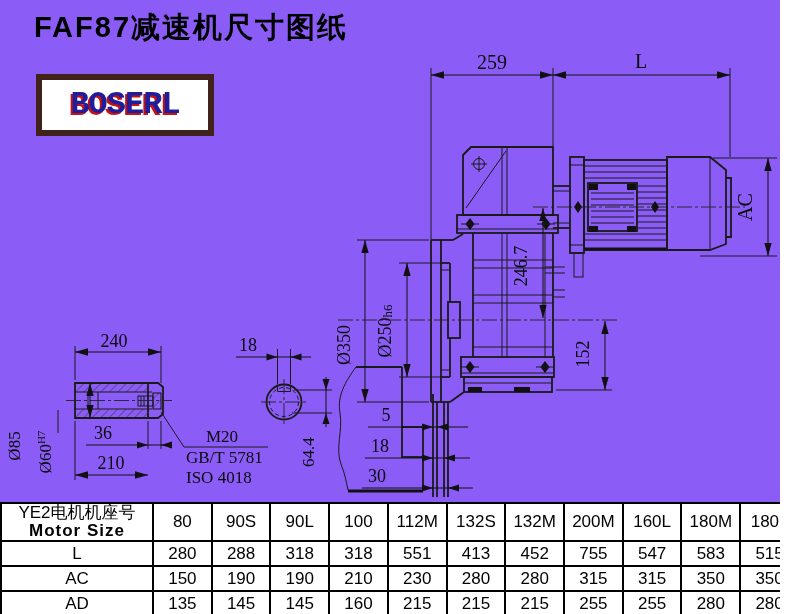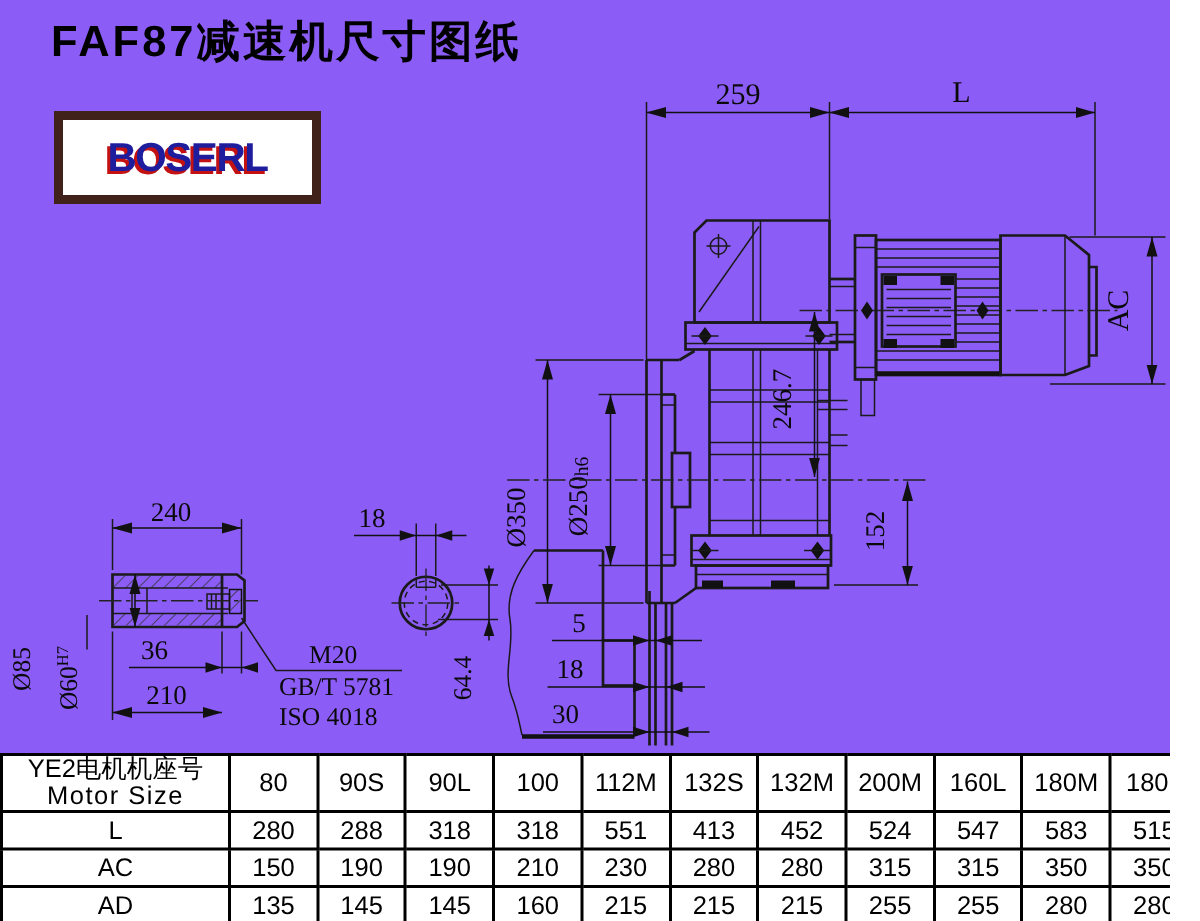--- a/index.html
+++ b/index.html
@@ -2,37 +2,37 @@
 <html><head>
 <meta charset="utf-8">
 <style>
   html,body{margin:0;padding:0;background:#fff;}
   .canvas{position:relative;width:780px;height:614px;background:#8b5cf6;overflow:hidden;
           font-family:"Liberation Sans",sans-serif;}
   .title{position:absolute;left:34px;top:8px;font-size:29px;font-weight:700;color:#000;
          letter-spacing:2px;font-family:"Liberation Sans",sans-serif;}
   .logo-box{position:absolute;left:36px;top:74px;width:166px;height:50px;border:6px solid #40221a;
             background:#fff;display:flex;align-items:center;justify-content:center;}
-  .logo-text{font-family:Liberation Sans, sans-serif;font-weight:700;font-size:27px;line-height:1;
+  .logo-text{font-family:Liberation Mono, monospace;font-weight:700;font-size:32px;line-height:1;
              color:#1d1d9e;letter-spacing:-1px;text-shadow:-2px 2px 0 #c41212;}
   svg.drawing{position:absolute;left:0;top:0;}
   svg .ln{stroke:#1a1a1a;stroke-width:1;fill:none;}
   svg .md{stroke:#1a1a1a;stroke-width:1.8;fill:none;}
   svg .tk{stroke:#111;stroke-width:3;fill:none;}
   svg .cl{stroke:#222;stroke-width:0.9;fill:none;stroke-dasharray:15 3 3 3;}
   svg .dim{stroke:#111;stroke-width:1;fill:none;}
   svg .fillb{fill:#111;stroke:none;}
   svg text{font-family:"Liberation Serif",serif;fill:#0a0a0a;}
   .size-table{position:absolute;left:0px;top:502px;width:800px;border-collapse:collapse;
               table-layout:fixed;text-align:center;background:#fff;}
   .size-table td{border:2px solid #000;padding:0;font-size:17px;color:#000;vertical-align:middle;}
   .size-table .hdr td{height:36px;}
   .size-table .datarow td{height:23px;}
   .hcell{line-height:1.05;font-size:16px;border-radius:14px;}
-  .hcell .en{letter-spacing:1px;}
+  .hcell .en{letter-spacing:1px;font-weight:bold;}
 </style>
 </head>
 <body>
 
 <div class="canvas">
 
   <div class="title">FAF87减速机尺寸图纸</div>
 
   <div class="logo-box">
     <span class="logo-text">BOSERL</span>
@@ -331,21 +331,21 @@
       </tr>
       <tr class="datarow">
         <td>L</td>
         <td>280</td>
         <td>288</td>
         <td>318</td>
         <td>318</td>
         <td>551</td>
         <td>413</td>
         <td>452</td>
-        <td>524</td>
+        <td>755</td>
         <td>547</td>
         <td>583</td>
         <td>515</td>
       </tr>
       <tr class="datarow">
         <td>AC</td>
         <td>150</td>
         <td>190</td>
         <td>190</td>
         <td>210</td>

